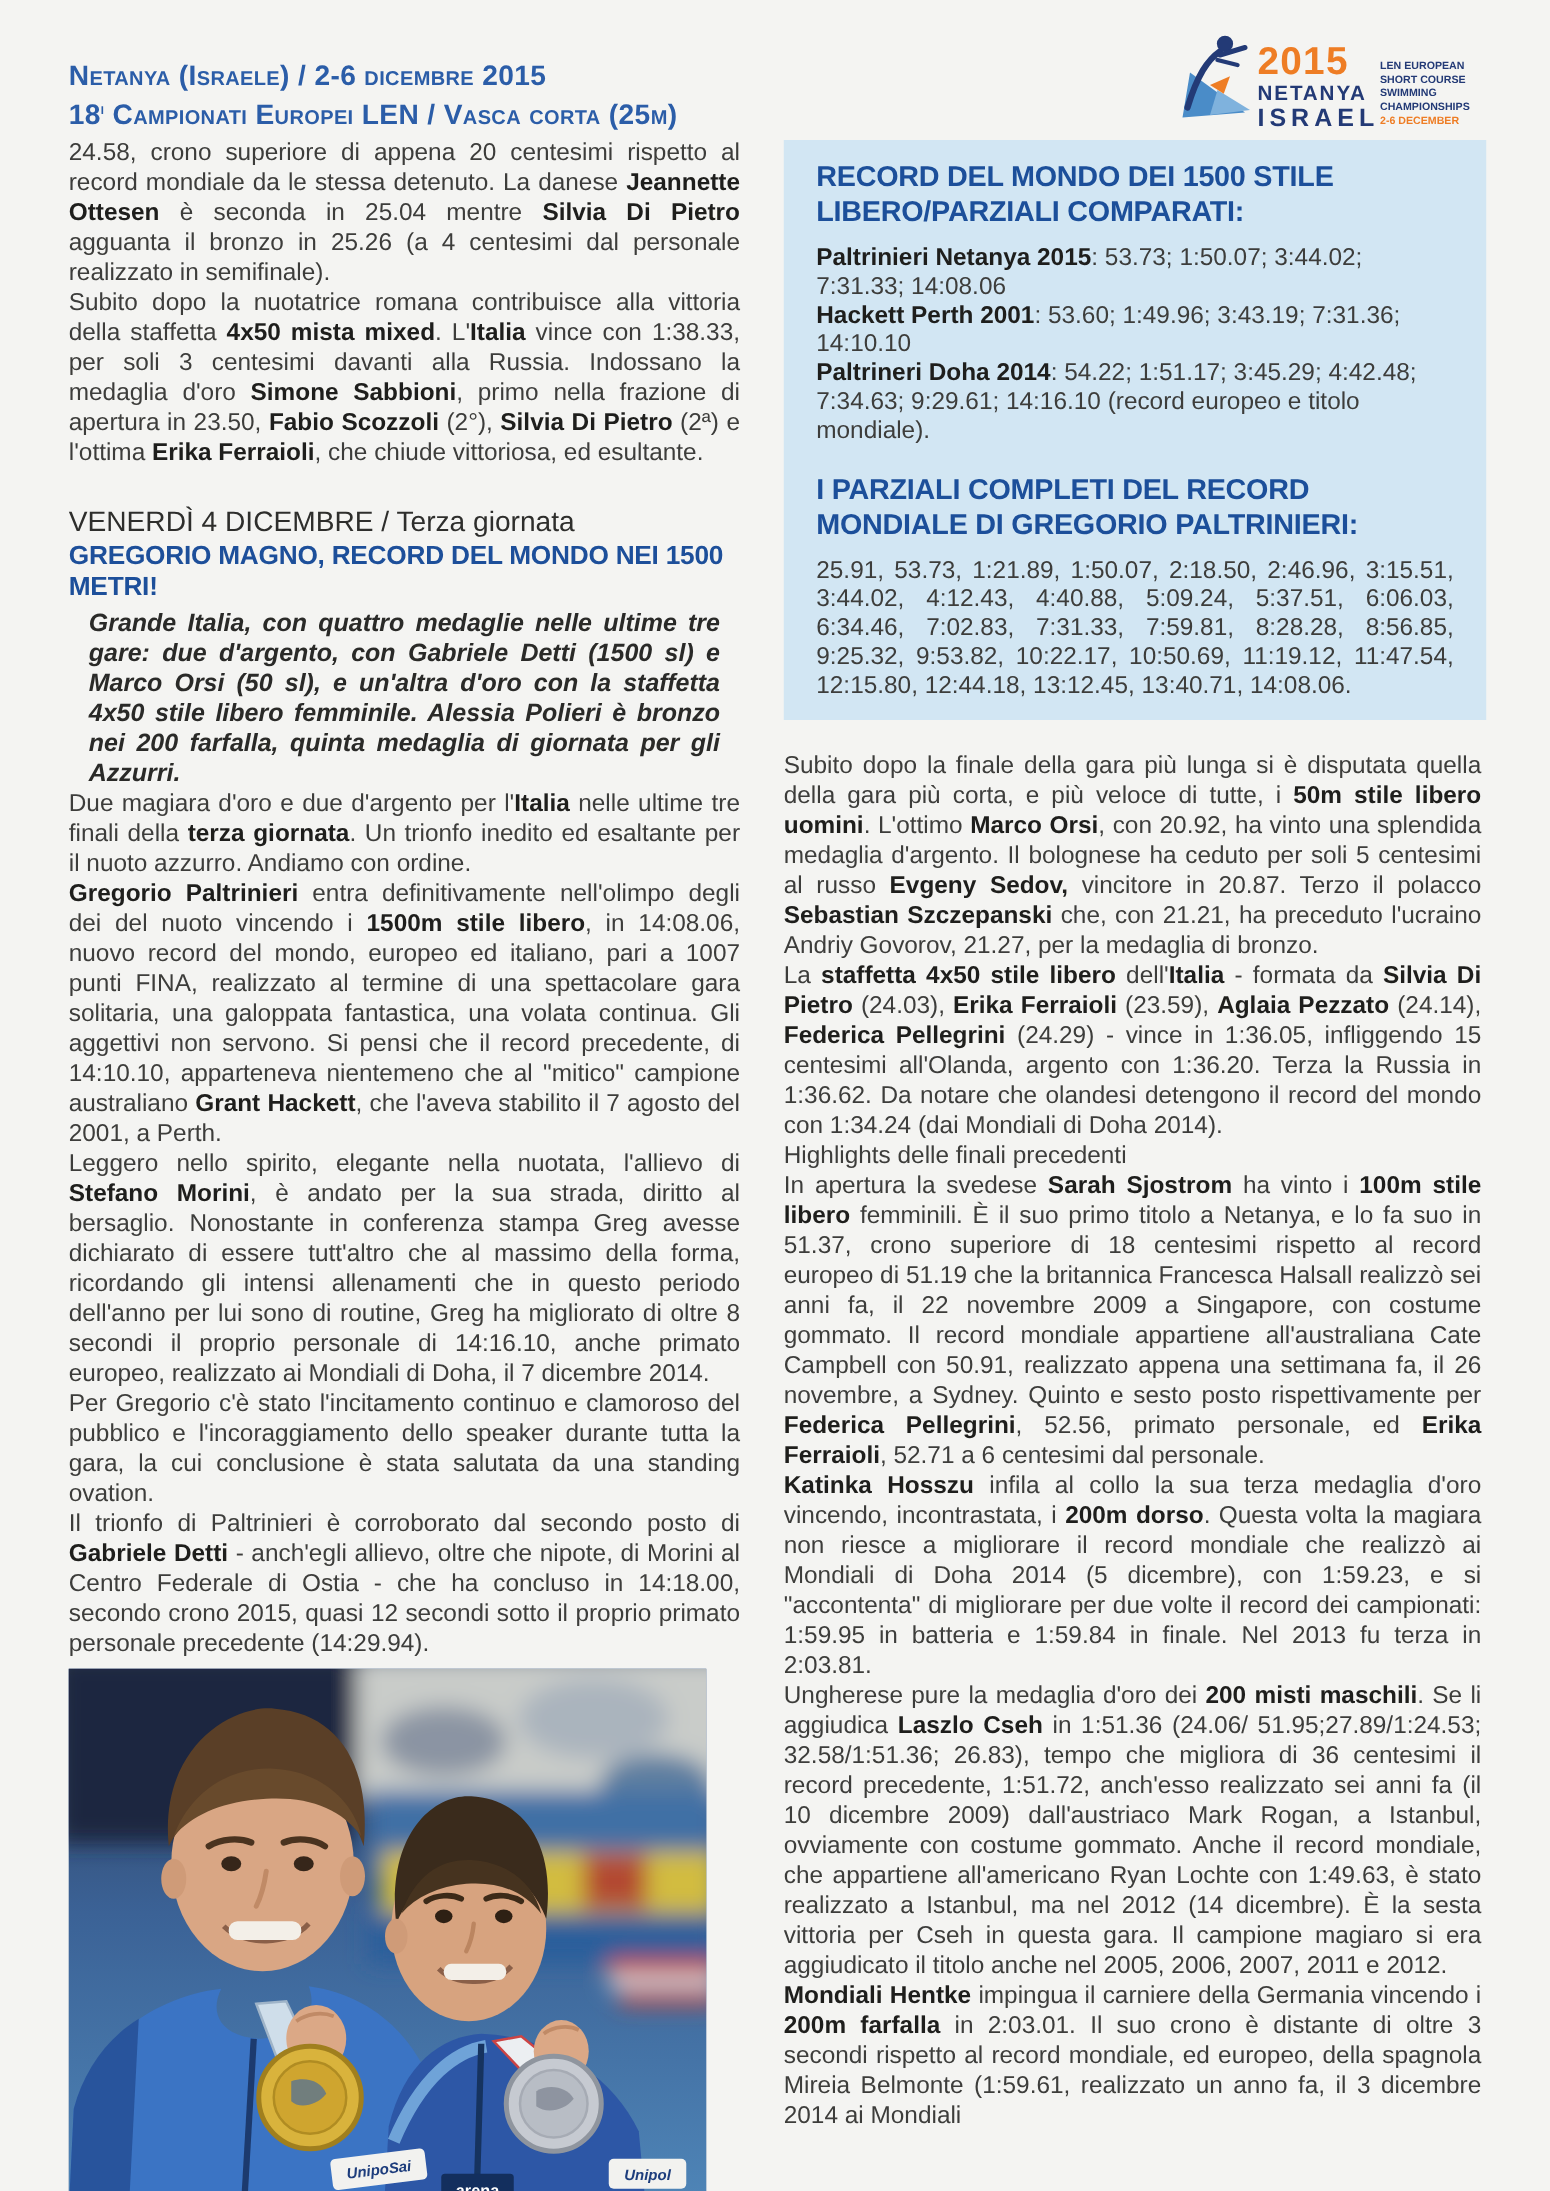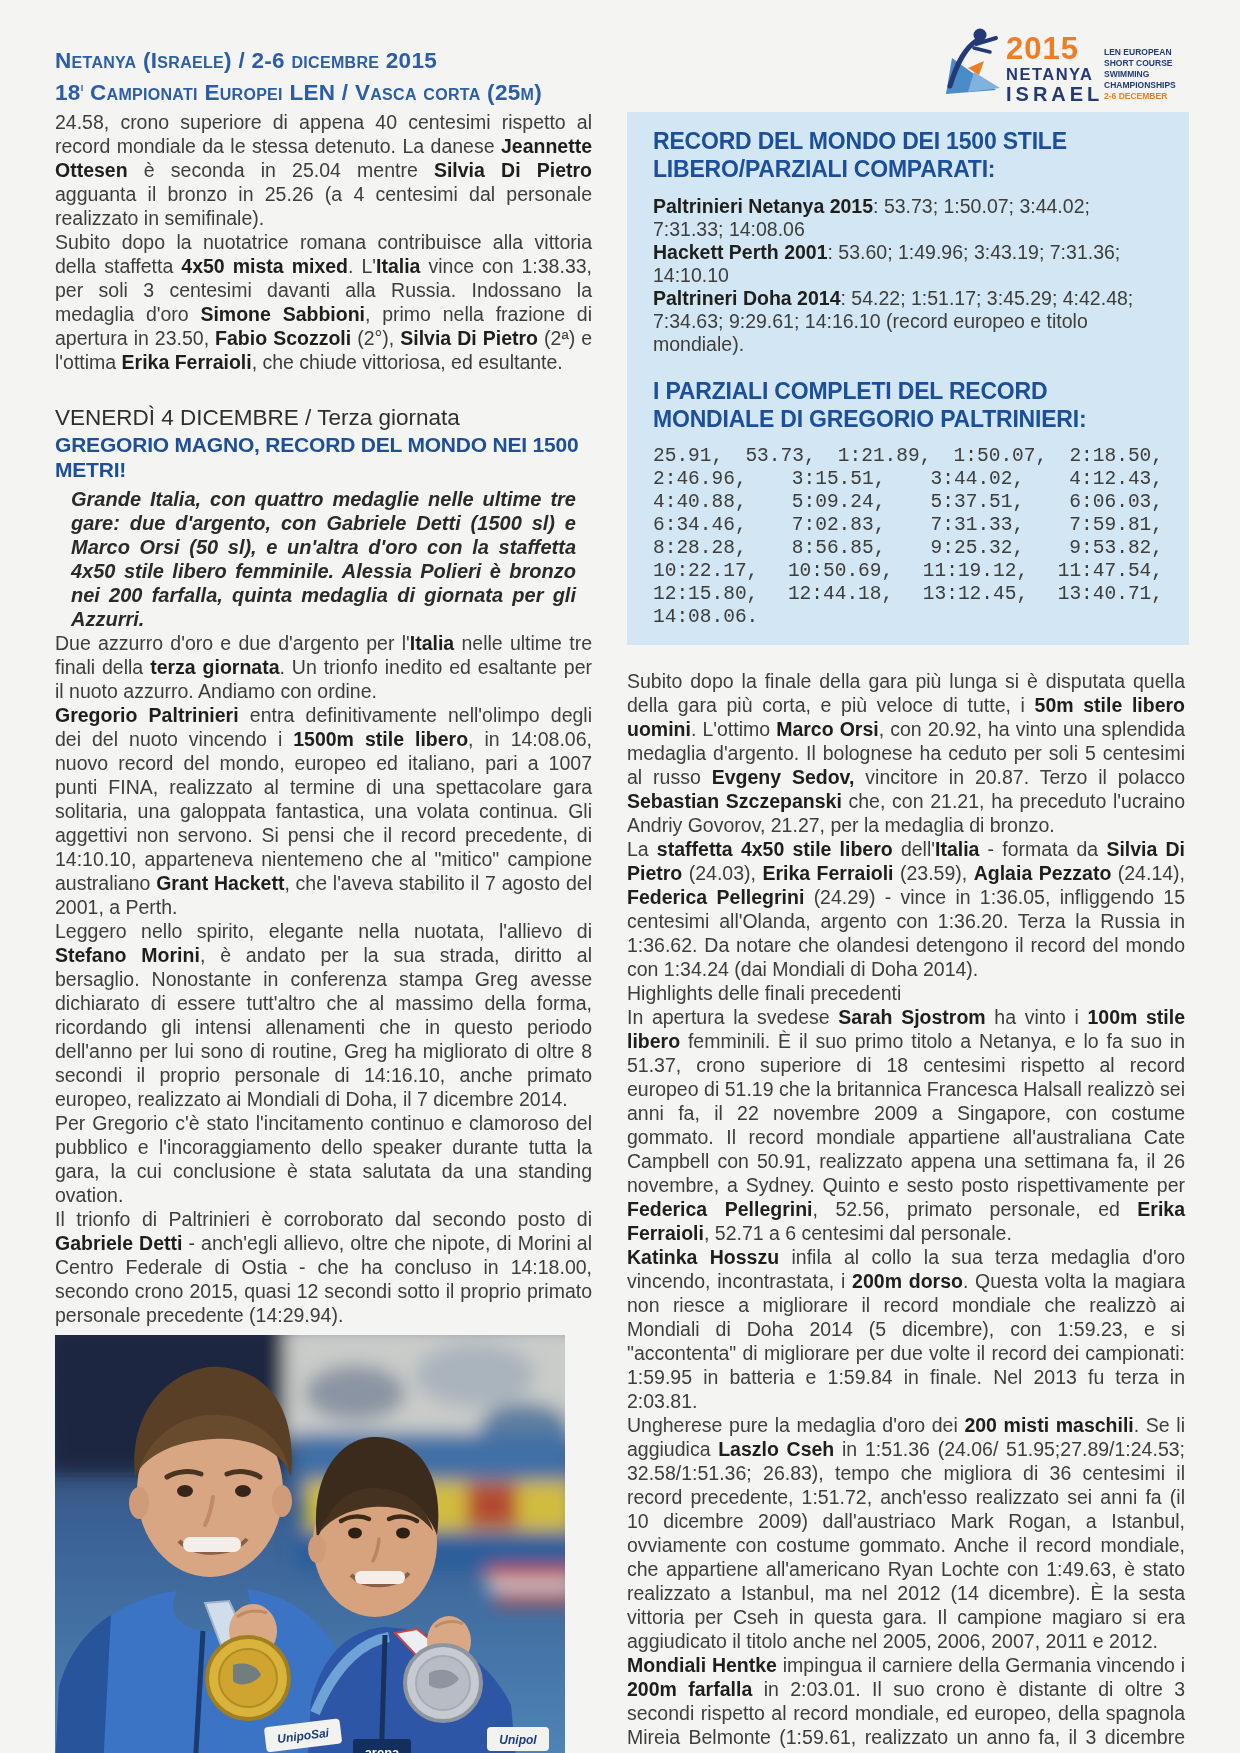--- a/index.html
+++ b/index.html
@@ -39,21 +39,21 @@
   .infobox{
     background:#d2e6f3;box-sizing:border-box;width:562px;
     padding:16px 26px 16px 26px;
   }
   .infobox h3{
     margin:0;font-size:23px;line-height:27.5px;color:#1c4f9a;
     font-weight:700;letter-spacing:-.2px;
   }
   .infobox h3.t2{margin-top:22px;}
   .infobox p{margin:12px 0 0;font-size:19.5px;line-height:23px;color:#3d3d3b;}
-  .infobox p.splits{text-align:justify;hyphens:auto;font-family:Liberation Mono, monospace;}
+  .infobox p.splits{text-align:justify;hyphens:auto;}
   
   .rightbody{margin-top:24px;}
   .subhead{font-weight:400;color:#1e1e1c;margin-top:20px;}
   
   .footer{
     position:absolute;left:627px;top:1768px;width:558px;text-align:right;
     font-size:20px;color:#3d3d3b;line-height:24px;
   }
   .footer .dot{color:#2b5da8;font-weight:700;}
   .footer .pg{font-weight:700;color:#161614;font-size:21px;}
@@ -82,28 +82,28 @@
     <text x="68" y="56" font-size="16.5" font-weight="bold" fill="#233a76" letter-spacing="1.5">NETANYA</text>
     <text x="68" y="77" font-size="20" font-weight="bold" fill="#233a76" letter-spacing="4">ISRAEL</text>
     <text x="166" y="31" font-size="8.5" font-weight="bold" fill="#233a76">LEN EUROPEAN</text>
     <text x="166" y="42" font-size="8.5" font-weight="bold" fill="#233a76">SHORT COURSE</text>
     <text x="166" y="53" font-size="8.5" font-weight="bold" fill="#233a76">SWIMMING</text>
     <text x="166" y="64" font-size="8.5" font-weight="bold" fill="#233a76">CHAMPIONSHIPS</text>
     <text x="166" y="75" font-size="8.5" font-weight="bold" fill="#ee7d25">2-6 DECEMBER</text>
   </svg>
 
   <div class="leftcol">
-    <p class="body"><span>24.58, crono superiore di appena 40 centesimi rispetto al record mondiale da le stessa detenuto. La danese </span><span class="b">Jeannette Ottesen</span><span> è seconda in 25.04 mentre </span><span class="b">Silvia Di Pietro</span><span> agguanta il bronzo in 25.26 (a 4 centesimi dal personale realizzato in semifinale).</span></p>
+    <p class="body"><span>24.58, crono superiore di appena 20 centesimi rispetto al record mondiale da le stessa detenuto. La danese </span><span class="b">Jeannette Ottesen</span><span> è seconda in 25.04 mentre </span><span class="b">Silvia Di Pietro</span><span> agguanta il bronzo in 25.26 (a 4 centesimi dal personale realizzato in semifinale).</span></p>
     <p class="body"><span>Subito dopo la nuotatrice romana contribuisce alla vittoria della staffetta </span><span class="b">4x50 mista mixed</span><span>. L'</span><span class="b">Italia</span><span> vince con 1:38.33, per soli 3 centesimi davanti alla Russia. Indossano la medaglia d'oro </span><span class="b">Simone Sabbioni</span><span>, primo nella frazione di apertura in 23.50, </span><span class="b">Fabio Scozzoli</span><span> (2°), </span><span class="b">Silvia Di Pietro</span><span> (2ª) e l'ottima </span><span class="b">Erika Ferraioli</span><span>, che chiude vittoriosa, ed esultante.</span></p>
 
     <h2 class="dayhead">VENERDÌ 4 DICEMBRE / Terza giornata</h2>
     <h1 class="headline">GREGORIO MAGNO, RECORD DEL MONDO NEI 1500 METRI!</h1>
     <p class="lead">Grande Italia, con quattro medaglie nelle ultime tre gare: due d'argento, con Gabriele Detti (1500 sl) e Marco Orsi (50 sl), e un'altra d'oro con la staffetta 4x50 stile libero femminile. Alessia Polieri è bronzo nei 200 farfalla, quinta medaglia di giornata per gli Azzurri.</p>
 
-    <p class="body"><span>Due azzurro d'oro e due d'argento per l'</span><span class="b">Italia</span><span> nelle ultime tre finali della </span><span class="b">terza giornata</span><span>. Un trionfo inedito ed esaltante per il nuoto azzurro. Andiamo con ordine.</span></p>
+    <p class="body"><span>Due magiara d'oro e due d'argento per l'</span><span class="b">Italia</span><span> nelle ultime tre finali della </span><span class="b">terza giornata</span><span>. Un trionfo inedito ed esaltante per il nuoto azzurro. Andiamo con ordine.</span></p>
     <p class="body"><span class="b">Gregorio Paltrinieri</span><span> entra definitivamente nell'olimpo degli dei del nuoto vincendo i </span><span class="b">1500m stile libero</span><span>, in 14:08.06, nuovo record del mondo, europeo ed italiano, pari a 1007 punti FINA, realizzato al termine di una spettacolare gara solitaria, una galoppata fantastica, una volata continua. Gli aggettivi non servono. Si pensi che il record precedente, di 14:10.10, apparteneva nientemeno che al "mitico" campione australiano </span><span class="b">Grant Hackett</span><span>, che l'aveva stabilito il 7 agosto del 2001, a Perth.</span></p>
     <p class="body"><span>Leggero nello spirito, elegante nella nuotata, l'allievo di </span><span class="b">Stefano Morini</span><span>, è andato per la sua strada, diritto al bersaglio. Nonostante in conferenza stampa Greg avesse dichiarato di essere tutt'altro che al massimo della forma, ricordando gli intensi allenamenti che in questo periodo dell'anno per lui sono di routine, Greg ha migliorato di oltre 8 secondi il proprio personale di 14:16.10, anche primato europeo, realizzato ai Mondiali di Doha, il 7 dicembre 2014.</span></p>
     <p class="body"><span>Per Gregorio c'è stato l'incitamento continuo e clamoroso del pubblico e l'incoraggiamento dello speaker durante tutta la gara, la cui conclusione è stata salutata da una standing ovation.</span></p>
     <p class="body"><span>Il trionfo di Paltrinieri è corroborato dal secondo posto di </span><span class="b">Gabriele Detti</span><span> - anch'egli allievo, oltre che nipote, di Morini al Centro Federale di Ostia - che ha concluso in 14:18.00, secondo crono 2015, quasi 12 secondi sotto il proprio primato personale precedente (14:29.94).</span></p>
 
     <figure>
       <svg class="photo" viewBox="0 0 510 434" preserveAspectRatio="none">
         <defs>
           <linearGradient id="bg" x1="0" y1="0" x2="0" y2="1">
             <stop offset="0" stop-color="#2e3c59"></stop>

